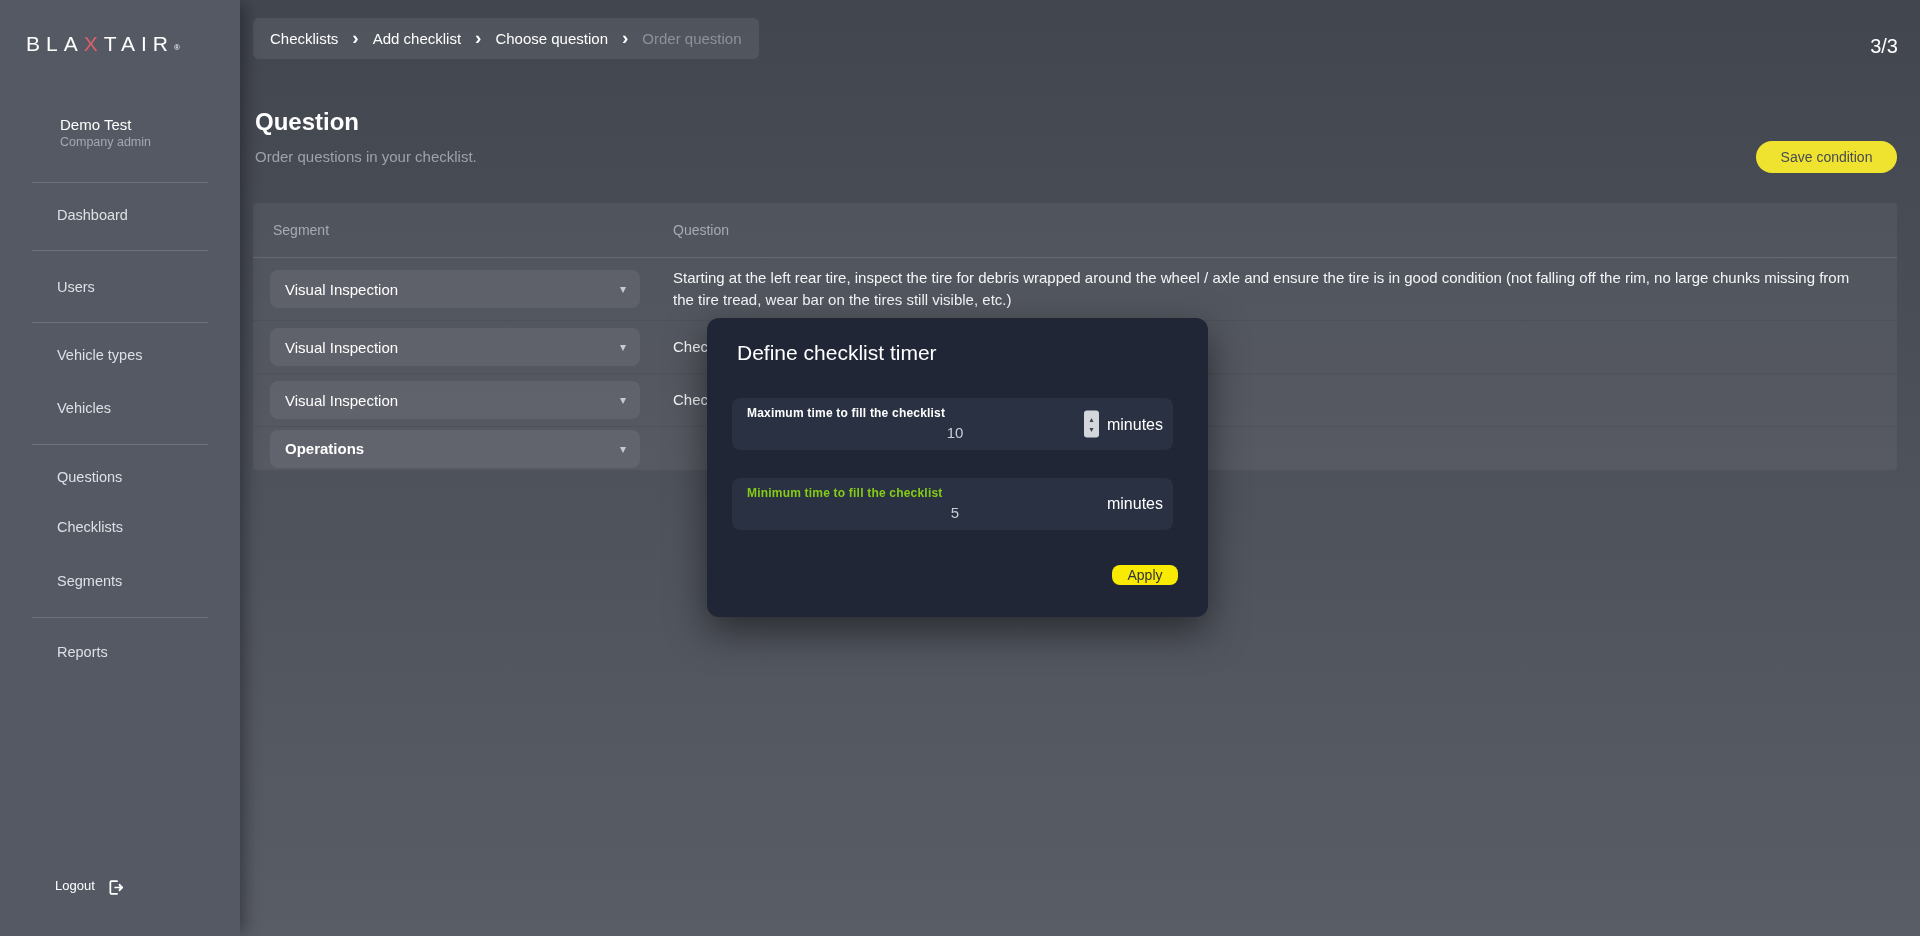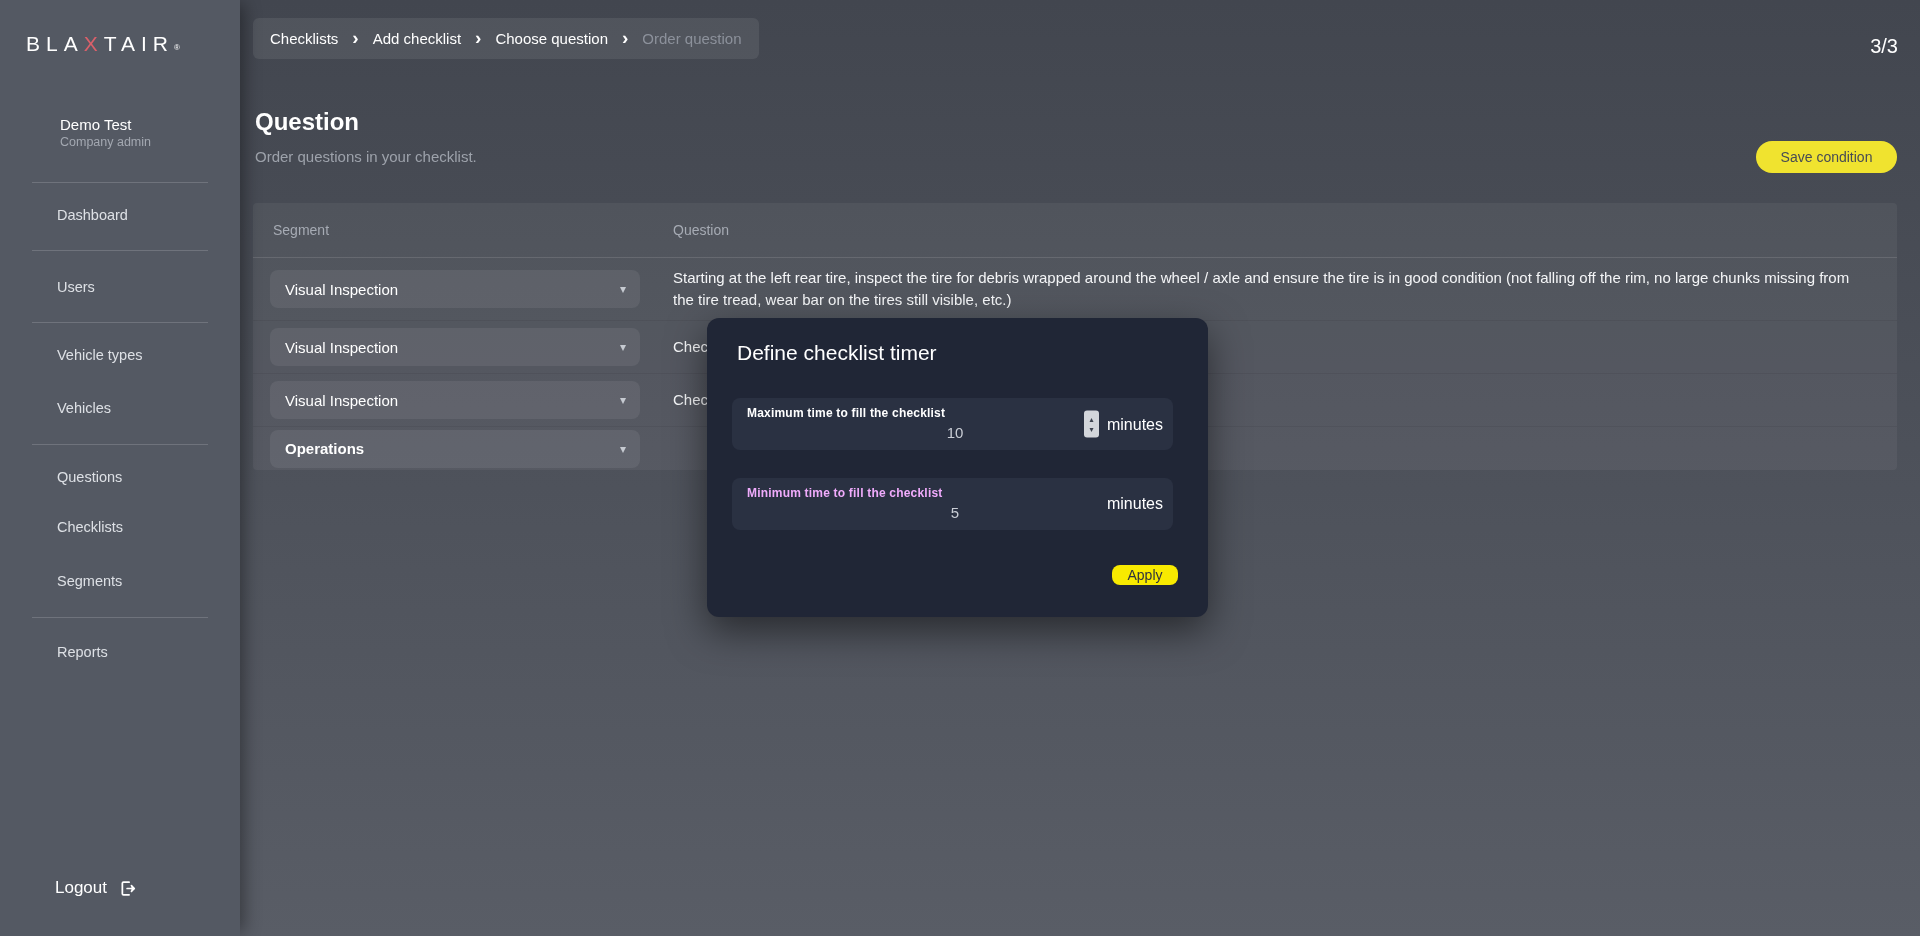--- a/index.html
+++ b/index.html
@@ -13,22 +13,22 @@
              background:#545963; box-shadow:8px 0 16px -4px rgba(0,0,0,.38); z-index:10; }
   .logo { position:absolute; left:26px; top:32px; font-size:21px; font-weight:400;
           color:#ffffff; letter-spacing:6px; white-space:nowrap; }
   .logo .accent { color:#d9606a; }
   .logo .reg { font-size:8px; letter-spacing:0; position:relative; bottom:1px; }
   .user-block { position:absolute; left:60px; top:116px; }
   .user-name { color:#ffffff; font-size:15px; }
   .user-role { color:#a3a8b1; font-size:12.5px; margin-top:2px; }
   .sb-divider { position:absolute; left:32px; width:176px; height:1px; background:rgba(255,255,255,.16); }
   .nav-item { position:absolute; left:57px; color:#dde0e5; font-size:14.5px; cursor:pointer; white-space:nowrap; }
-  .logout { position:absolute; left:55px; top:878px; display:flex; align-items:flex-end; gap:11px;
-            color:#ffffff; font-size:17px; cursor:pointer; }
+  .logout { position:absolute; left:55px; top:878px; display:flex; align-items:flex-start; gap:11px;
+            color:#ffffff; font-size:13px; cursor:pointer; }
   .logout svg { display:block; }
 
   
   .breadcrumb { position:absolute; left:253px; top:18px; width:506px; height:41px;
                 background:rgba(255,255,255,.08); border-radius:6px;
                 display:flex; align-items:center; padding:0 17px; gap:14px; }
   .bc-item { color:#ffffff; font-size:15px; white-space:nowrap; cursor:pointer; }
   .bc-item.muted { color:#8c919b; cursor:default; }
   .bc-sep { color:#ffffff; font-size:19px; font-weight:700; line-height:1; position:relative; top:-1px; }
   .page-indicator { position:absolute; right:22px; top:35px; color:#ffffff; font-size:20px; }
@@ -59,21 +59,21 @@
 
   
   .modal { position:absolute; left:707px; top:318px; width:501px; height:299px;
            background:#202636; border-radius:12px; z-index:20;
            box-shadow:0 14px 38px rgba(0,0,0,.5); }
   .modal-title { position:absolute; left:30px; top:23px; color:#ffffff; font-size:21px; font-weight:500; }
   .field { position:absolute; left:25px; width:441px; height:52px; background:#2a3142;
            border-radius:8px; padding:8px 10px 0 15px; }
   .field-1 { top:80px; } .field-2 { top:160px; }
   .field-label { font-size:12px; font-weight:600; color:#ffffff; letter-spacing:.2px; }
-  .field-2 .field-label { color:#f0abfc; font-weight:600; }
+  .field-2 .field-label { color:#84cc16; font-weight:600; }
   .field-value { font-size:15px; color:#c9cdd5; margin-top:4px;text-align:center; }
   .field-right { position:absolute; right:10px; top:50%; transform:translateY(-50%);
                  display:flex; align-items:center; gap:8px; }
   .unit { color:#ffffff; font-size:16px; }
   .spinner { width:15px; height:27px; background:#d3d6db; border-radius:3px;
              display:flex; flex-direction:column; align-items:center; justify-content:center; cursor:pointer; }
   .spinner span { font-size:8px; line-height:10px; color:#3c424e; display:block; }
   .apply-btn { position:absolute; right:30px; bottom:32px; width:66px; height:20px;
                background:#f8ea00; border:none; border-radius:8px; color:#2f333d;
                font-size:14px; font-family:inherit; cursor:pointer; }

